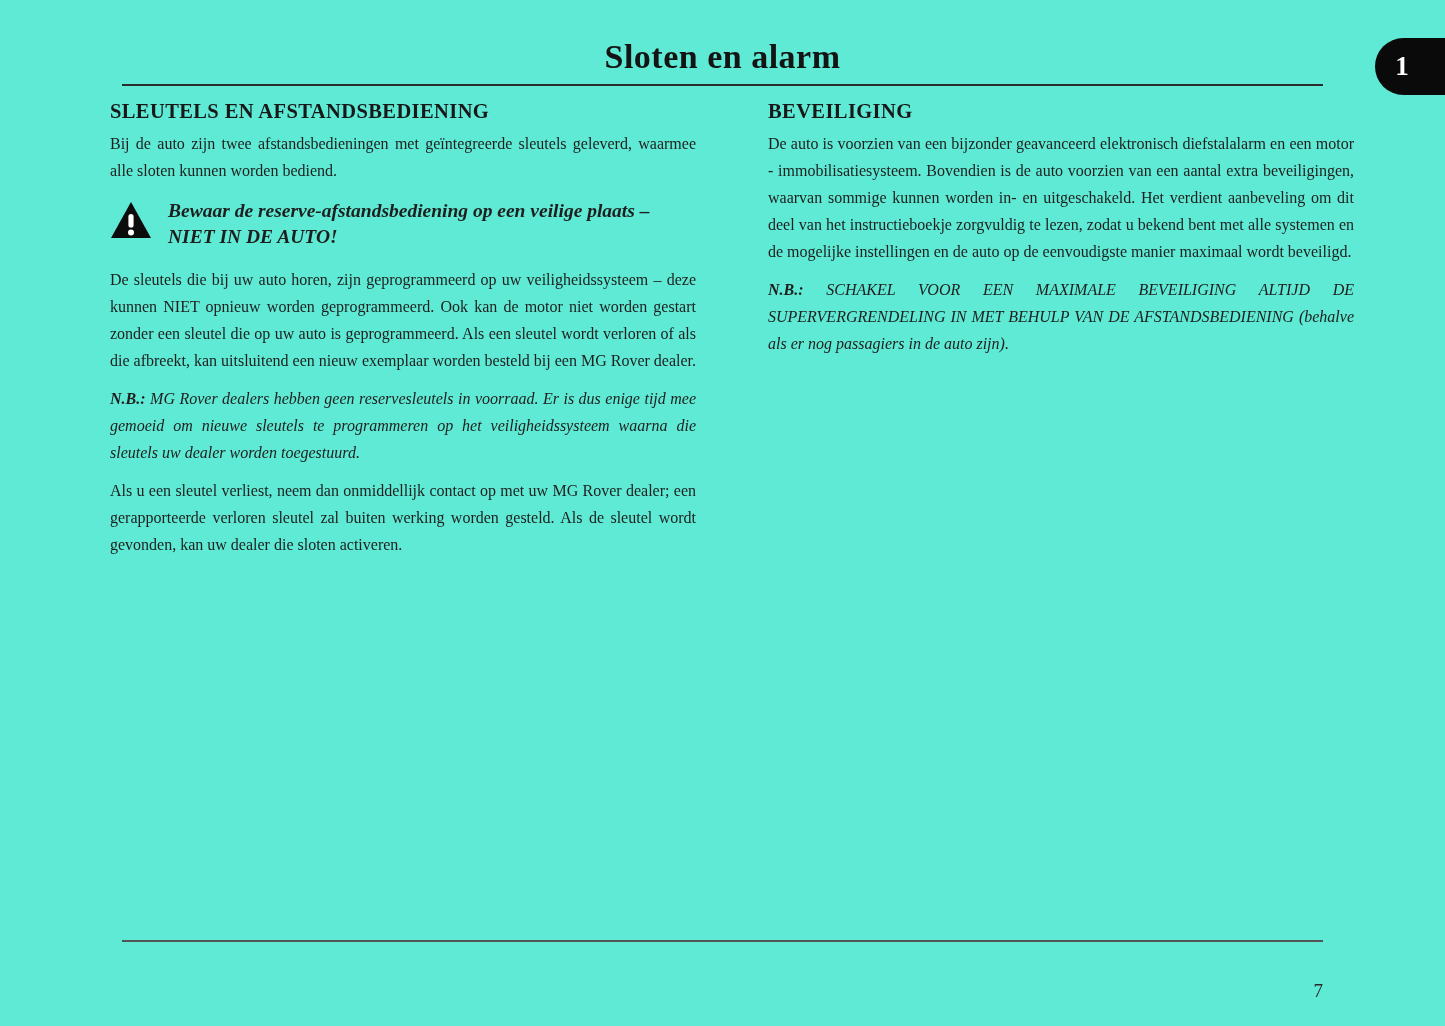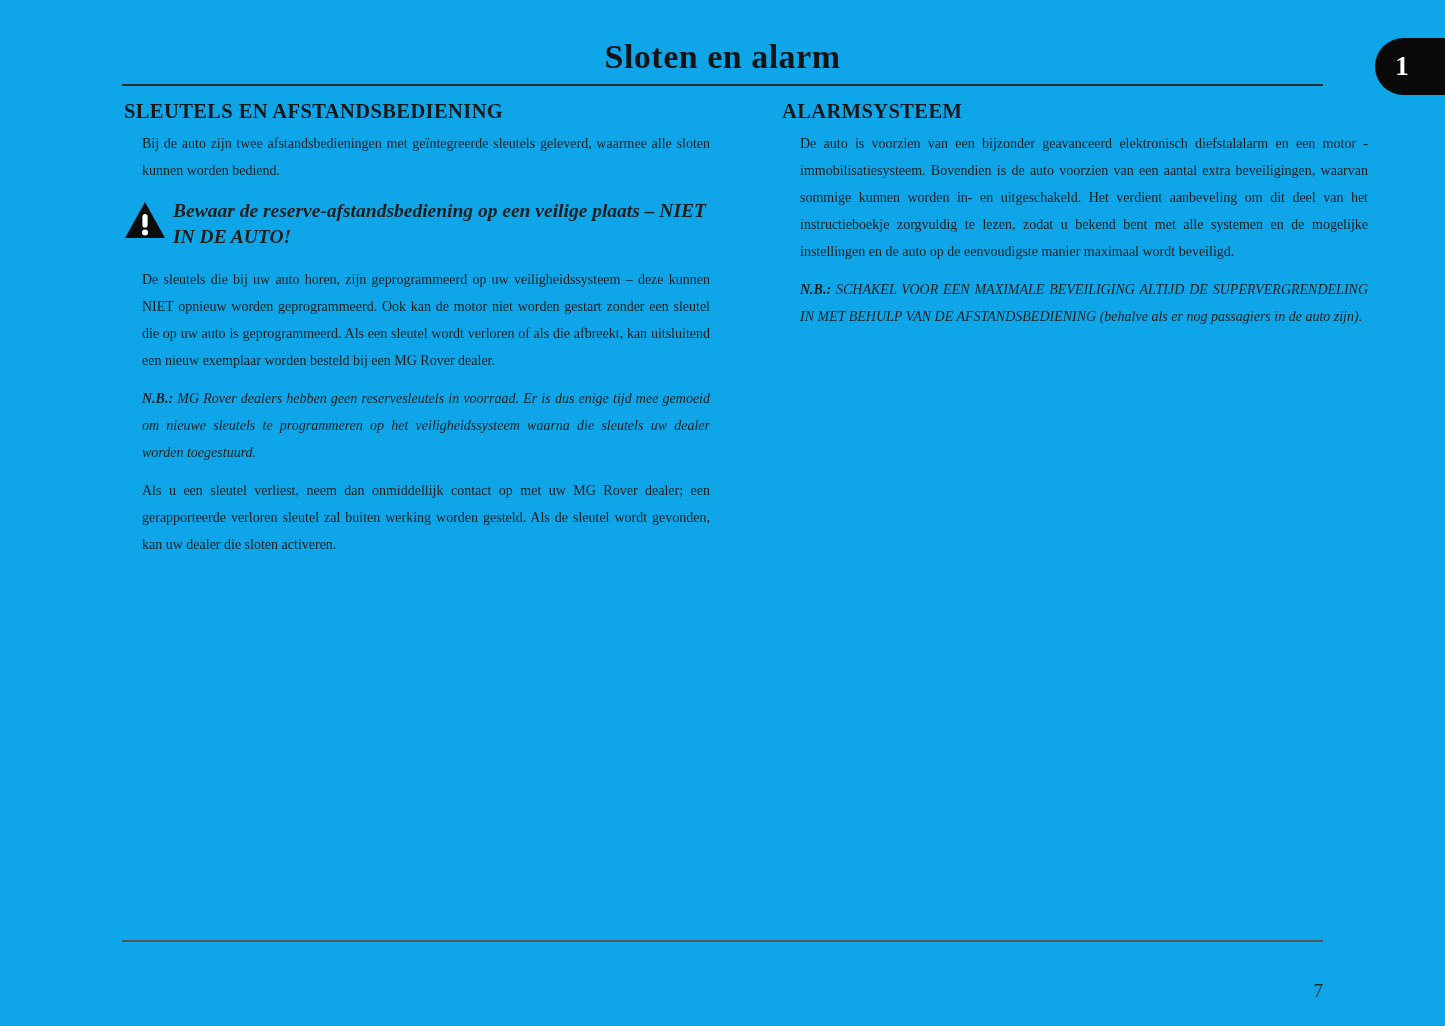--- a/index.html
+++ b/index.html
@@ -3,21 +3,21 @@
 <meta charset="utf-8">
 <style>
   * { margin: 0; padding: 0; box-sizing: border-box; }
   html, body { width: 1445px; height: 1026px; }
   body { background: #e9e9e7; }
 
   .page {
     position: relative;
     width: 1445px;
     height: 1026px;
-    background: #0ea5e9;
+    background: #5eead4;
     font-family: "Liberation Serif", "DejaVu Serif", serif;
     color: #1e1e1e;
     overflow: hidden;
   }
 
   
   .page-title {
     position: absolute;
     top: 38px;
     left: 0;
@@ -52,44 +52,43 @@
     color: #ffffff;
     font-size: 27px;
     font-weight: 700;
     padding-right: 16px;
   }
 
   
   .columns {
     position: absolute;
     top: 100px;
-    left: 124px;
+    left: 110px;
     display: flex;
     gap: 72px;
   }
   .col { width: 586px; }
   .col h2 {
     font-size: 20.5px;
     font-weight: 700;
     letter-spacing: 0.4px;
     margin-bottom: 7px;
     color: #181818;
   }
   .col p {
-    font-size: 14px;
+    font-size: 16px;
     line-height: 27px;
     text-align: justify;
     margin-bottom: 11px;
-    margin-left: 18px;
   }
 
   
   .warning {
     display: flex;
-    gap: 7px;
+    gap: 16px;
     margin: 14px 0 16px;
   }
   .warn-icon { flex: 0 0 42px; padding-top: 3px; }
   .warn-icon svg { display: block; }
   .warning p.warning-text {
     font-weight: 700;
     font-style: italic;
     font-size: 19.5px;
     line-height: 26px;
     text-align: left;
@@ -155,21 +154,21 @@
       </div>
 
       <p>De sleutels die bij uw auto horen, zijn geprogrammeerd op uw veiligheidssysteem – deze kunnen NIET opnieuw worden geprogrammeerd. Ook kan de motor niet worden gestart zonder een sleutel die op uw auto is geprogrammeerd. Als een sleutel wordt verloren of als die afbreekt, kan uitsluitend een nieuw exemplaar worden besteld bij een MG Rover dealer.</p>
 
       <p class="nb"><strong class="nb-label">N.B.:</strong> <span>MG Rover dealers hebben geen reservesleutels in voorraad. Er is dus enige tijd mee gemoeid om nieuwe sleutels te programmeren op het veiligheidssysteem waarna die sleutels uw dealer worden toegestuurd.</span></p>
 
       <p>Als u een sleutel verliest, neem dan onmiddellijk contact op met uw MG Rover dealer; een gerapporteerde verloren sleutel zal buiten werking worden gesteld. Als de sleutel wordt gevonden, kan uw dealer die sloten activeren.</p>
     </section>
 
     <section class="col">
-      <h2>ALARMSYSTEEM</h2>
+      <h2>BEVEILIGING</h2>
 
       <p>De auto is voorzien van een bijzonder geavanceerd elektronisch diefstalalarm en een motor - immobilisatiesysteem. Bovendien is de auto voorzien van een aantal extra beveiligingen, waarvan sommige kunnen worden in- en uitgeschakeld. Het verdient aanbeveling om dit deel van het instructieboekje zorgvuldig te lezen, zodat u bekend bent met alle systemen en de mogelijke instellingen en de auto op de eenvoudigste manier maximaal wordt beveiligd.</p>
 
       <p class="nb nb-right"><strong class="nb-label">N.B.:</strong> <span>SCHAKEL VOOR EEN MAXIMALE BEVEILIGING ALTIJD DE SUPERVERGRENDELING IN MET BEHULP VAN DE AFSTANDSBEDIENING</span> <span>(behalve als er nog passagiers in de auto zijn).</span></p>
     </section>
 
   </main>
 
   <div class="bottom-rule"></div>
   <div class="page-number">7</div>

